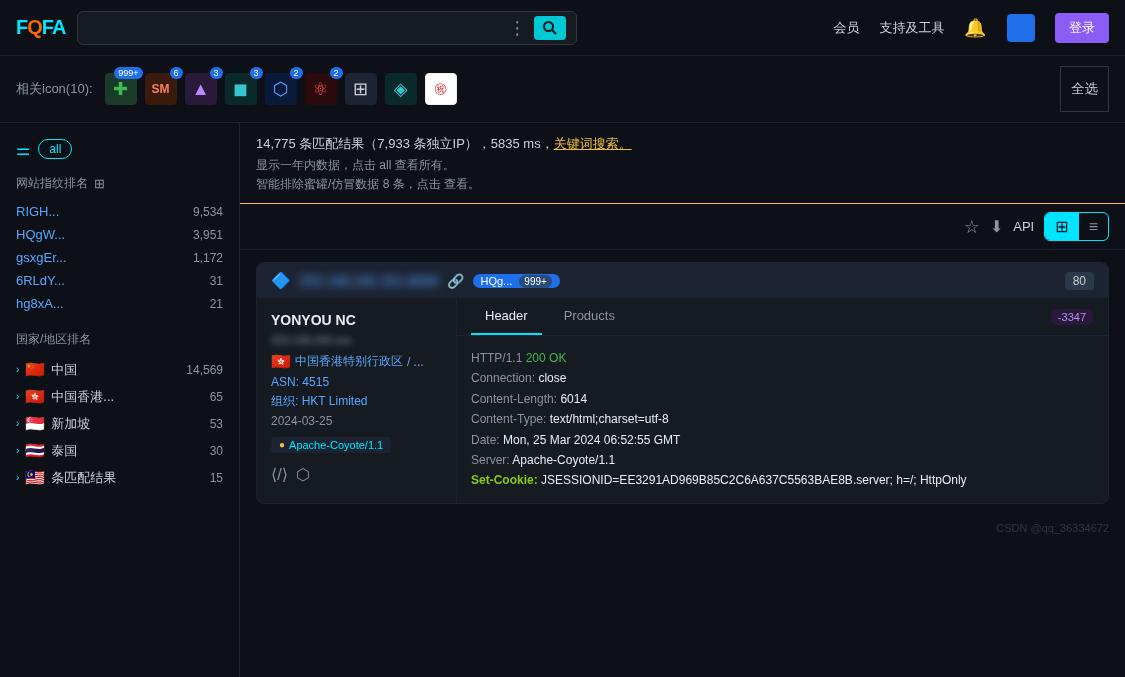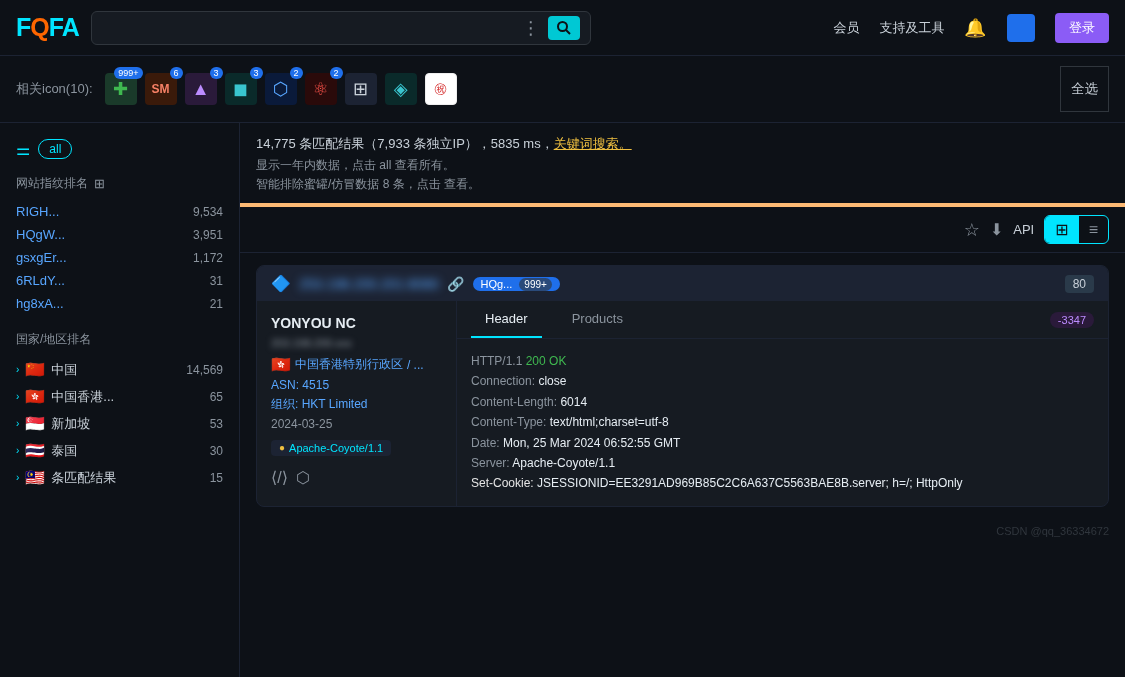--- a/index.html
+++ b/index.html
@@ -15,21 +15,21 @@
       background: #0d1117;
       display: flex;
       align-items: center;
       padding: 8px 16px;
       border-bottom: 1px solid #1c2333;
       height: 56px;
       gap: 12px;
     }
     .logo {
       color: #00e5ff;
-      font-size: 25px;
+      font-size: 20px;
       font-weight: 900;
       letter-spacing: -1px;
       white-space: nowrap;
     }
     .logo span { color: #ff6600; }
     .search-bar-wrap {
       display: flex;
       align-items: center;
       flex: 1;
       max-width: 500px;
@@ -232,21 +232,21 @@
 
     
     .results-area {
       flex: 1;
       overflow-y: auto;
       background: #0d1117;
       padding: 0;
     }
     .results-header {
       padding: 12px 16px 8px 16px;
-      border-bottom: 4px solid #fdba74;
+      border-bottom: 1px solid #fdba74;
     }
     .results-count {
       color: #c9d1d9;
       font-size: 13px;
       margin-bottom: 4px;
     }
     .results-count .keyword-link {
       color: #f0c040;
       text-decoration: underline;
       cursor: pointer;
@@ -422,21 +422,21 @@
     .card-tabs {
       flex: 1;
       display: flex;
       flex-direction: column;
     }
     .tabs-header {
       display: flex;
       align-items: center;
       border-bottom: 1px solid #1c2333;
       padding: 0 14px;
-      gap: 16px;
+      gap: 8px;
     }
     .tab-btn {
       background: transparent;
       border: none;
       color: #8b949e;
       font-size: 13px;
       padding: 10px 14px;
       cursor: pointer;
       border-bottom: 2px solid transparent;
     }
@@ -682,21 +682,21 @@
             <button class="tab-btn">Products</button>
             <span class="neg-badge">-3347</span>
           </div>
           <div class="tab-content" id="header-tab-content">
           <div><span style="color:#8b949e;">HTTP/1.1 </span><span style="color:#3fb950;">200 OK</span></div>
               <div><span style="color:#8b949e;">Connection: </span><span style="color:#e6edf3;">close</span></div>
               <div><span style="color:#8b949e;">Content-Length: </span><span style="color:#e6edf3;">6014</span></div>
               <div><span style="color:#8b949e;">Content-Type: </span><span style="color:#e6edf3;">text/html;charset=utf-8</span></div>
               <div><span style="color:#8b949e;">Date: </span><span style="color:#e6edf3;">Mon, 25 Mar 2024 06:52:55 GMT</span></div>
               <div><span style="color:#8b949e;">Server: </span><span style="color:#e6edf3;">Apache-Coyote/1.1</span></div>
-              <div><span style="color:#e5e5e5;">Set-Cookie: </span><span style="color:#e6edf3;">JSESSIONID=EE3291AD969B85C2C6A637C5563BAE8B.server; h=/; HttpOnly</span></div>
+              <div><span style="color:#84cc16;font-weight:bold;">Set-Cookie: </span><span style="color:#e6edf3;">JSESSIONID=EE3291AD969B85C2C6A637C5563BAE8B.server; h=/; HttpOnly</span></div>
             </div>
         </div>
       </div>
     </div>
 
     <div class="watermark">CSDN @qq_36334672</div>
   </div>
 </div>
 
 </body></html>

